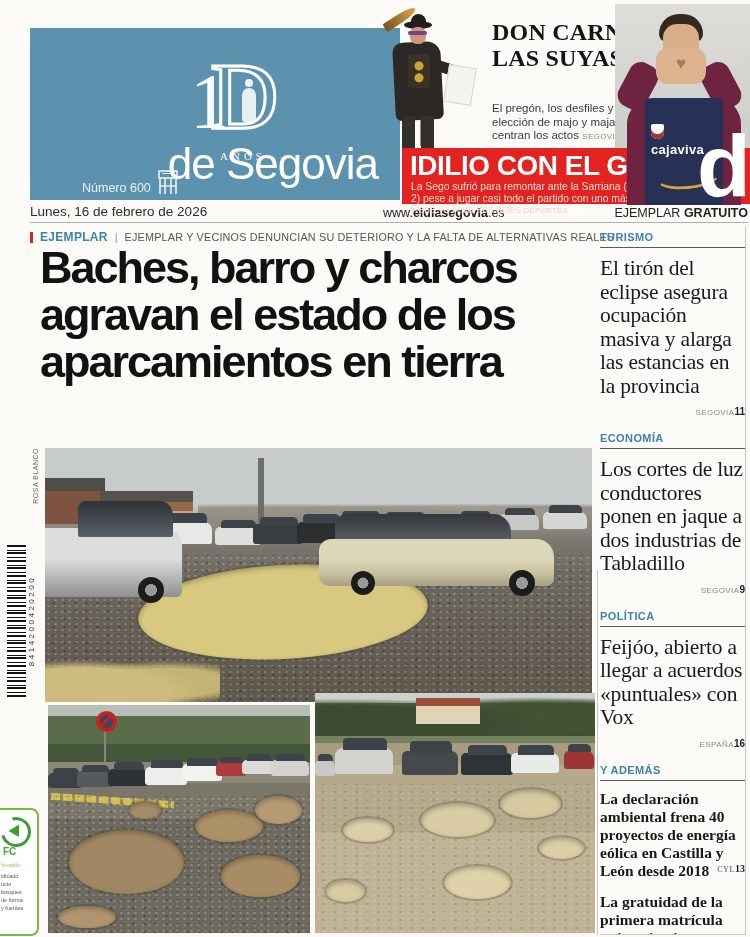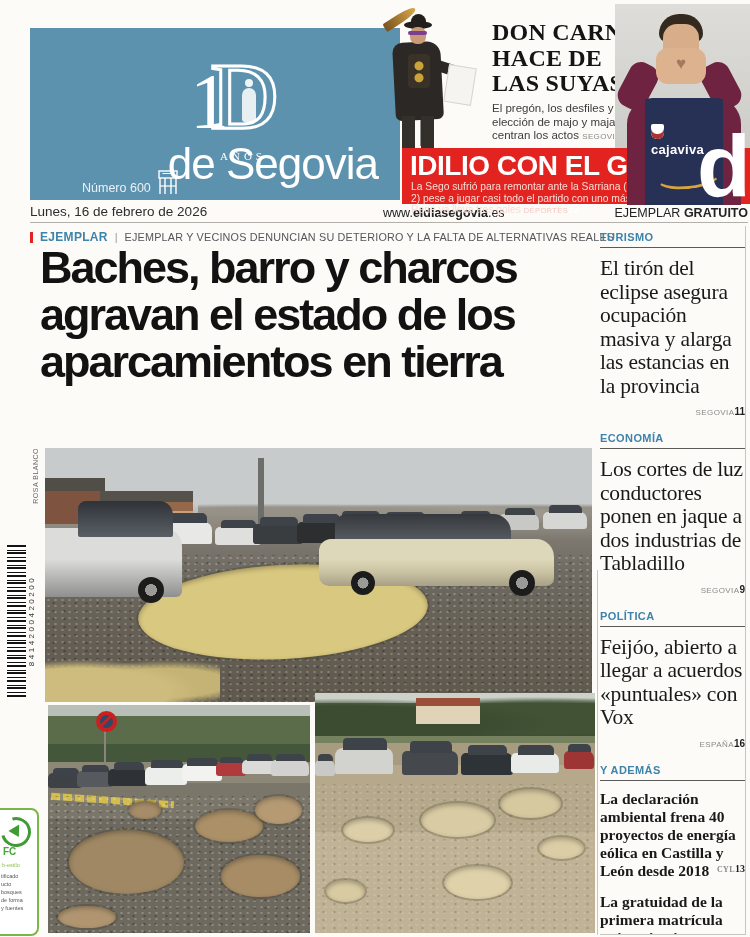--- a/index.html
+++ b/index.html
@@ -223,21 +223,20 @@
     <i class="dc dc-paper"></i>
     <i class="dc dc-leg1"></i>
     <i class="dc dc-leg2"></i>
     <i class="dc dc-hatbrim"></i>
     <i class="dc dc-hatdome"></i>
     <i class="dc dc-head"></i>
     <i class="dc dc-glasses"></i>
   </div>
   <div class="carnal-head">
     <div>DON CARNAL</div>
-    <div>HACE DE</div>
     <div>LAS SUYAS</div>
   </div>
   <div class="carnal-sub">
     <span>El pregón, los desfiles y la elección de majo y maja centran los actos </span><span class="refsec">SEGOVIA</span><span class="refpg">6y7</span>
   </div>
 
   <div class="red-banner">
     <div class="banner-title">IDILIO CON EL GOL</div>
     <div class="banner-sub">
       <span>La Sego sufrió para remontar ante la Sarriana (1-2) pese a jugar casi todo el partido con uno más. René ya lleva tres goles </span><span class="bref-sec">DEPORTES</span><span class="bref-pg">23</span>

